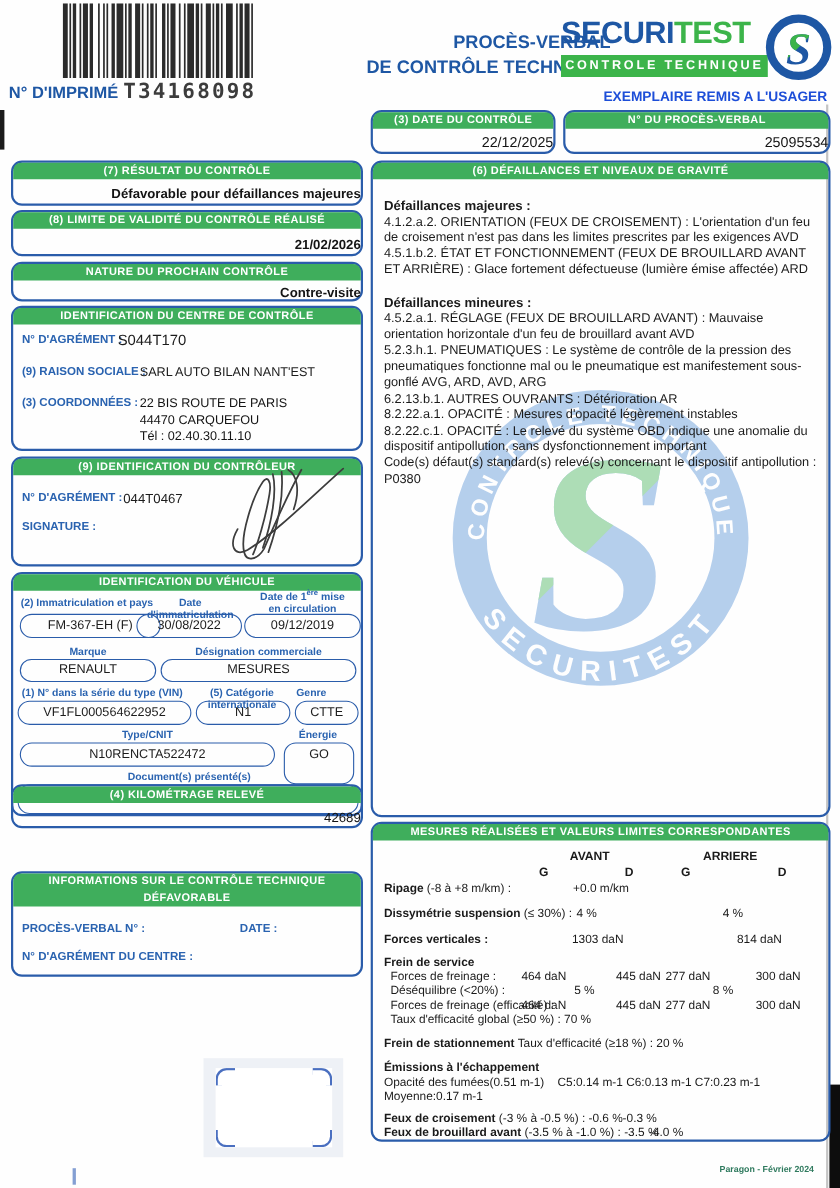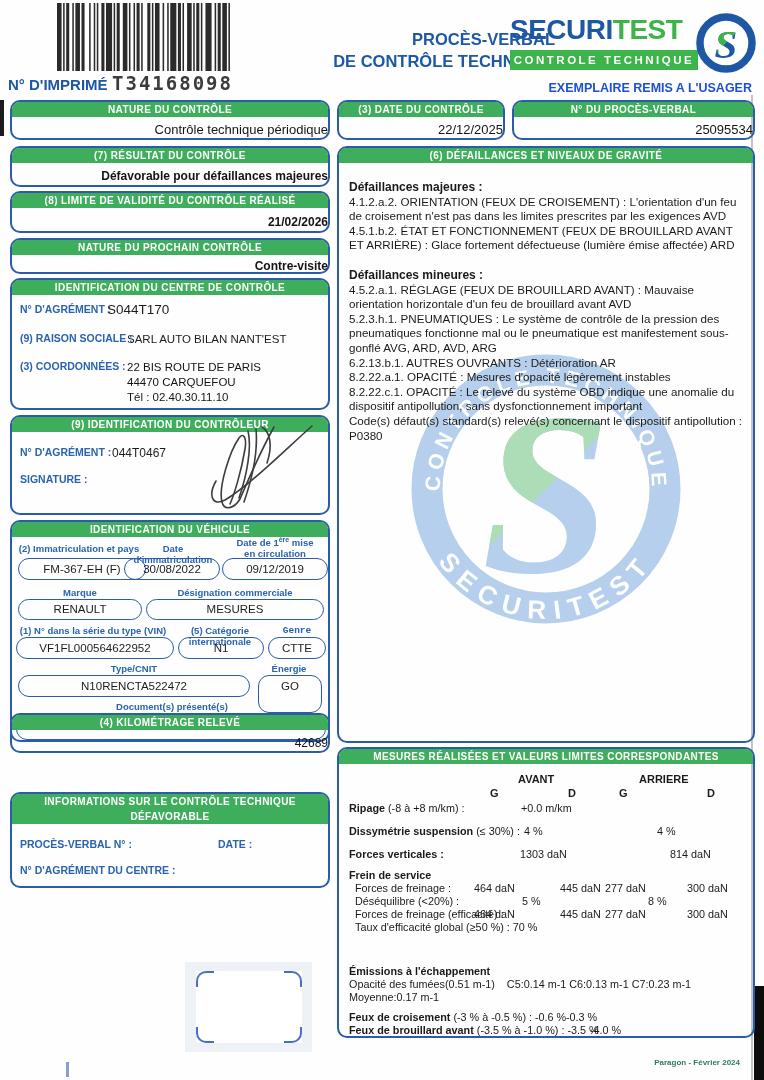--- a/index.html
+++ b/index.html
@@ -98,24 +98,20 @@
           </clipPath>
         </defs>
       <circle cx="50" cy="50" r="42" fill="#ffffff" stroke="#1e57a4" stroke-width="12"></circle>
       <text x="50" y="74" text-anchor="middle" font-family="Liberation Serif,serif" font-style="italic" font-weight="bold" font-size="66" fill="#1e57a4">S</text>
       <text x="50" y="74" text-anchor="middle" font-family="Liberation Serif,serif" font-style="italic" font-weight="bold" font-size="66" fill="#3cb44a" clip-path="url(#clipS)">S</text>
     </svg>
   </div>
 
   <div class="abs" style="left:480px;top:81px;width:272px;text-align:right;color:#1d4ed8;font-weight:bold;font-size:12.5px;">EXEMPLAIRE REMIS A L'USAGER</div>
 
-  <div class="box" style="left:10px;top:100px;width:320px;height:40px;">
-    <div class="band">NATURE DU CONTRÔLE</div>
-    <div class="center" style="font-size:13px;padding-top:5px;">Contrôle technique périodique</div>
-  </div>
   <div class="box" style="left:337px;top:100px;width:168px;height:40px;">
     <div class="band">(3) DATE DU CONTRÔLE</div>
     <div class="center" style="font-size:13px;padding-top:5px;">22/12/2025</div>
   </div>
   <div class="box" style="left:512px;top:100px;width:243px;height:40px;">
     <div class="band">N° DU PROCÈS-VERBAL</div>
     <div class="center" style="font-size:13px;padding-top:5px;">25095534</div>
   </div>
 
   <div class="box" style="left:10px;top:146px;width:320px;height:41px;">
@@ -175,21 +171,21 @@
     <div class="pill" style="left:112px;top:36px;width:96px;height:22px;line-height:20px;">30/08/2022</div>
     <div class="pill" style="left:210px;top:36px;width:106px;height:22px;line-height:20px;">09/12/2019</div>
 
     <span class="vlbl" style="left:6px;top:66px;width:124px;">Marque</span>
     <span class="vlbl" style="left:134px;top:66px;width:178px;">Désignation commerciale</span>
     <div class="pill" style="left:6px;top:77px;width:124px;height:21px;line-height:19px;">RENAULT</div>
     <div class="pill" style="left:134px;top:77px;width:178px;height:21px;line-height:19px;">MESURES</div>
 
     <span class="vlbl" style="left:2px;top:104px;width:158px;">(1) N° dans la série du type (VIN)</span>
     <span class="vlbl" style="left:162px;top:104px;width:92px;">(5) Catégorie internationale</span>
-    <span class="vlbl" style="left:258px;top:104px;width:54px;font-family:Liberation Mono, monospace;">Genre</span>
+    <span class="vlbl" style="left:244px;top:104px;width:54px;">Genre</span>
     <div class="pill" style="left:4px;top:115px;width:158px;height:22px;line-height:20px;">VF1FL000564622952</div>
     <div class="pill" style="left:166px;top:115px;width:86px;height:22px;line-height:20px;">N1</div>
     <div class="pill" style="left:256px;top:115px;width:58px;height:22px;line-height:20px;">CTTE</div>
 
     <span class="vlbl" style="left:6px;top:142px;width:232px;">Type/CNIT</span>
     <span class="vlbl" style="left:244px;top:142px;width:66px;">Énergie</span>
     <div class="pill" style="left:6px;top:153px;width:232px;height:22px;line-height:20px;">N10RENCTA522472</div>
     <div class="pill" style="left:246px;top:153px;width:64px;height:38px;line-height:20px;">GO</div>
 
     <span class="vlbl" style="left:0;top:180px;width:320px;">Document(s) présenté(s)</span>
@@ -293,20 +289,23 @@
     <div class="mrow" style="top:159px;">
       <span style="padding-left:6px;">Forces de freinage (efficacité) :</span>
       <span class="mval" style="left:125px;">464 daN</span>
       <span class="mval" style="left:211px;">445 daN</span>
       <span class="mval" style="left:256px;">277 daN</span>
       <span class="mval" style="left:338px;">300 daN</span>
     </div>
 
     <div class="mrow" style="top:172px;padding-left:6px;">Taux d'efficacité global (≥50 %) : 70 %</div>
 
+    <div class="mrow" style="top:194px;">
+      <span class="bold">Frein de stationnement</span><span> Taux d'efficacité (≥18 %) : 20 %</span>
+    </div>
 
     <div class="mrow bold" style="top:216px;">Émissions à l'échappement</div>
 
     <div class="mrow" style="top:229px;width:398px;line-height:13px;">
       <span>Opacité des fumées(0.51 m-1)</span>&nbsp;&nbsp;&nbsp;
       <span>C5:0.14 m-1  C6:0.13 m-1  C7:0.23 m-1  Moyenne:0.17 m-1</span>
     </div>
 
     <div class="mrow" style="top:262px;">
       <span class="bold">Feux de croisement</span><span> (-3 % à  -0.5 %) : -0.6 %</span>

